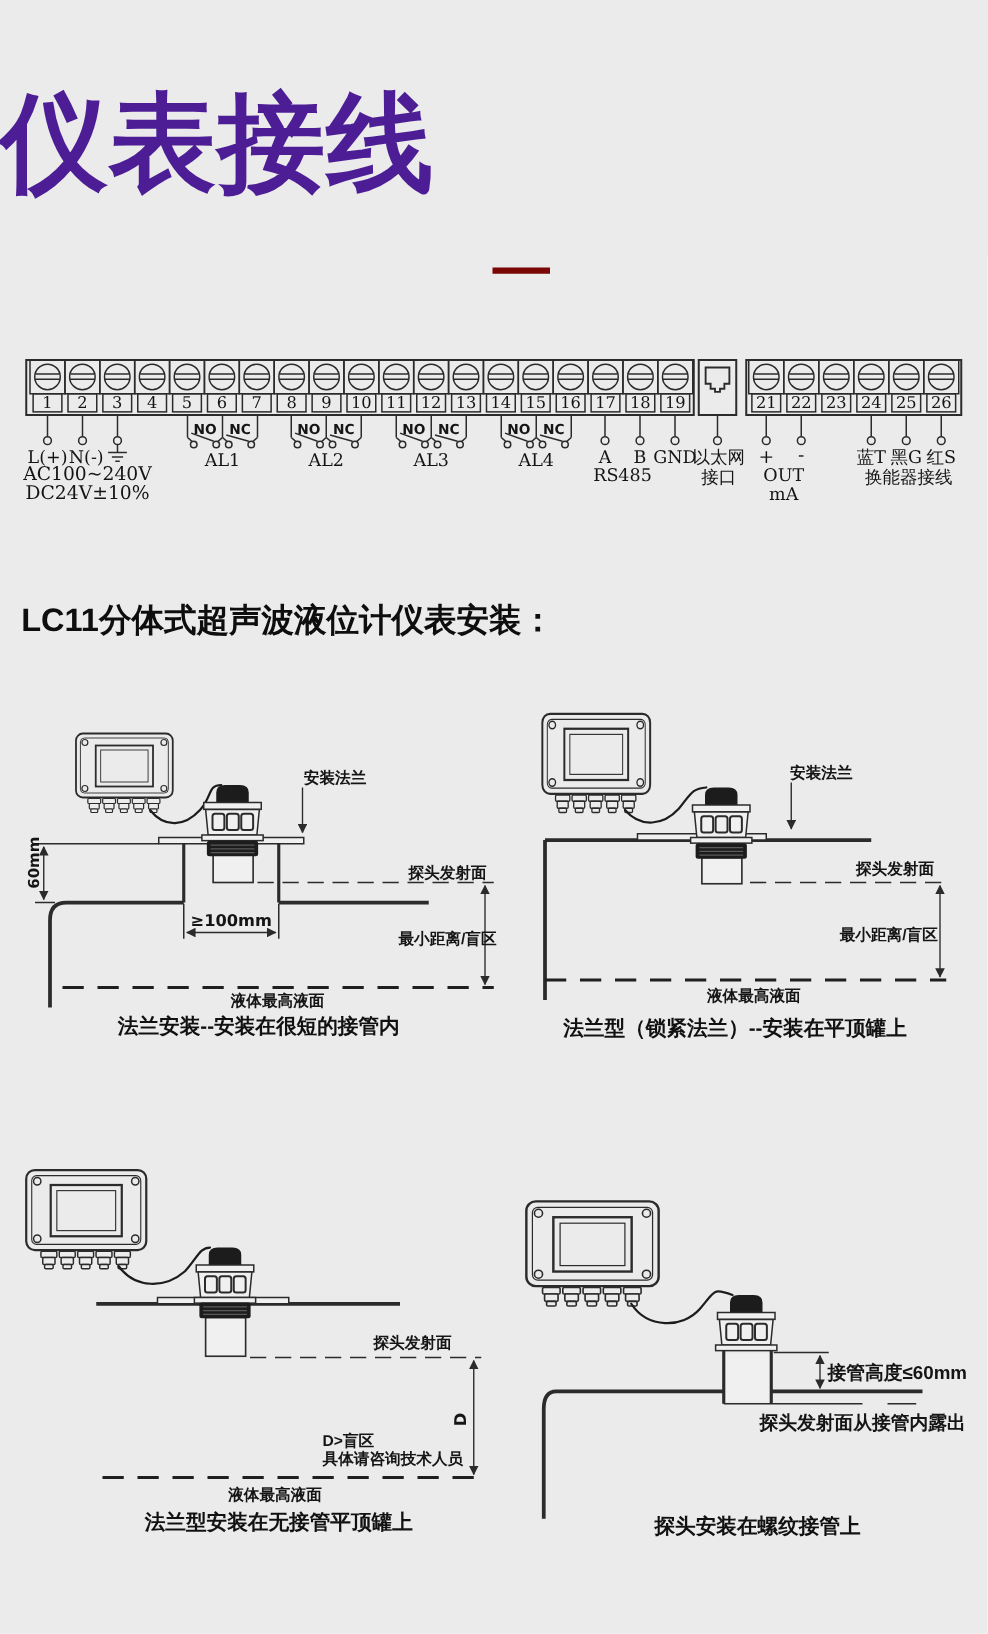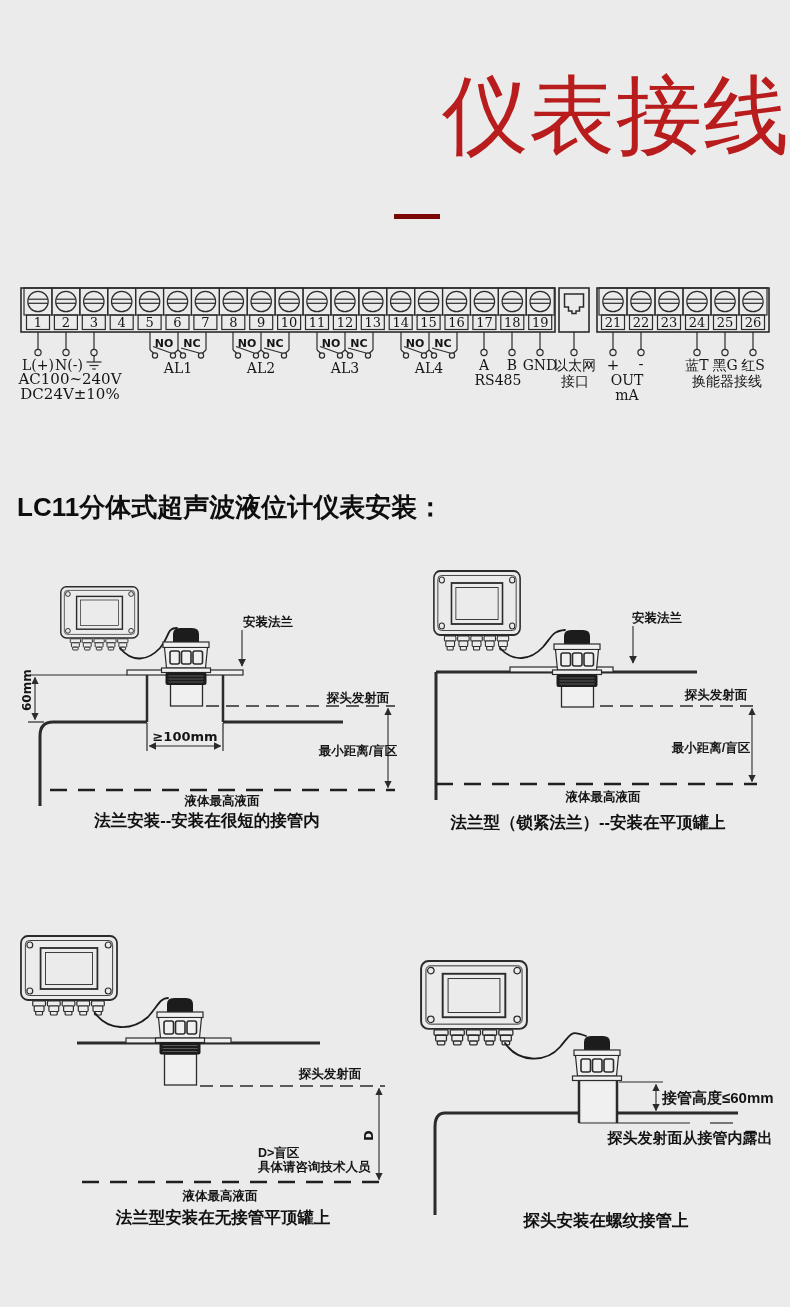--- a/index.html
+++ b/index.html
@@ -1,21 +1,21 @@
 <!DOCTYPE html>
 <html><head>
 <meta charset="utf-8">
 <style>
   html,body{margin:0;padding:0;}
   .page{position:relative;width:790px;height:1307px;background:#ebebeb;overflow:hidden;
         font-family:"Liberation Sans",sans-serif;}
-  .big-title{position:absolute;top:66px;left:0;width:790px;text-align:right;
-        font-size:86px;font-weight:400;color:#b91c1c;letter-spacing:1px;line-height:1.15;}
+  .big-title{position:absolute;top:66px;left:0;width:790px;text-align:left;
+        font-size:86px;font-weight:700;color:#4c1d95;letter-spacing:1px;line-height:1.15;}
   .title-underline{position:absolute;top:214px;left:394px;width:46px;height:5px;background:#7a0606;}
-  .section-heading{position:absolute;top:490px;left:17px;font-size:26px;font-weight:bold;color:#0e0e0e;}
+  .section-heading{position:absolute;top:479px;left:17px;font-size:26px;font-weight:bold;color:#0e0e0e;}
   svg{position:absolute;display:block;}
   #wiring-svg{left:0;top:283px;}
   #row1-svg{left:0;top:555px;}
   #row2-svg{left:0;top:925px;}
   
   .ln{stroke:#2b2b2b;fill:none;}
   .thin{stroke-width:1.2;}
   .w25{stroke-width:2.5;}
   .bold{stroke-width:3;}
   .f{fill:#f0f0f0;}

